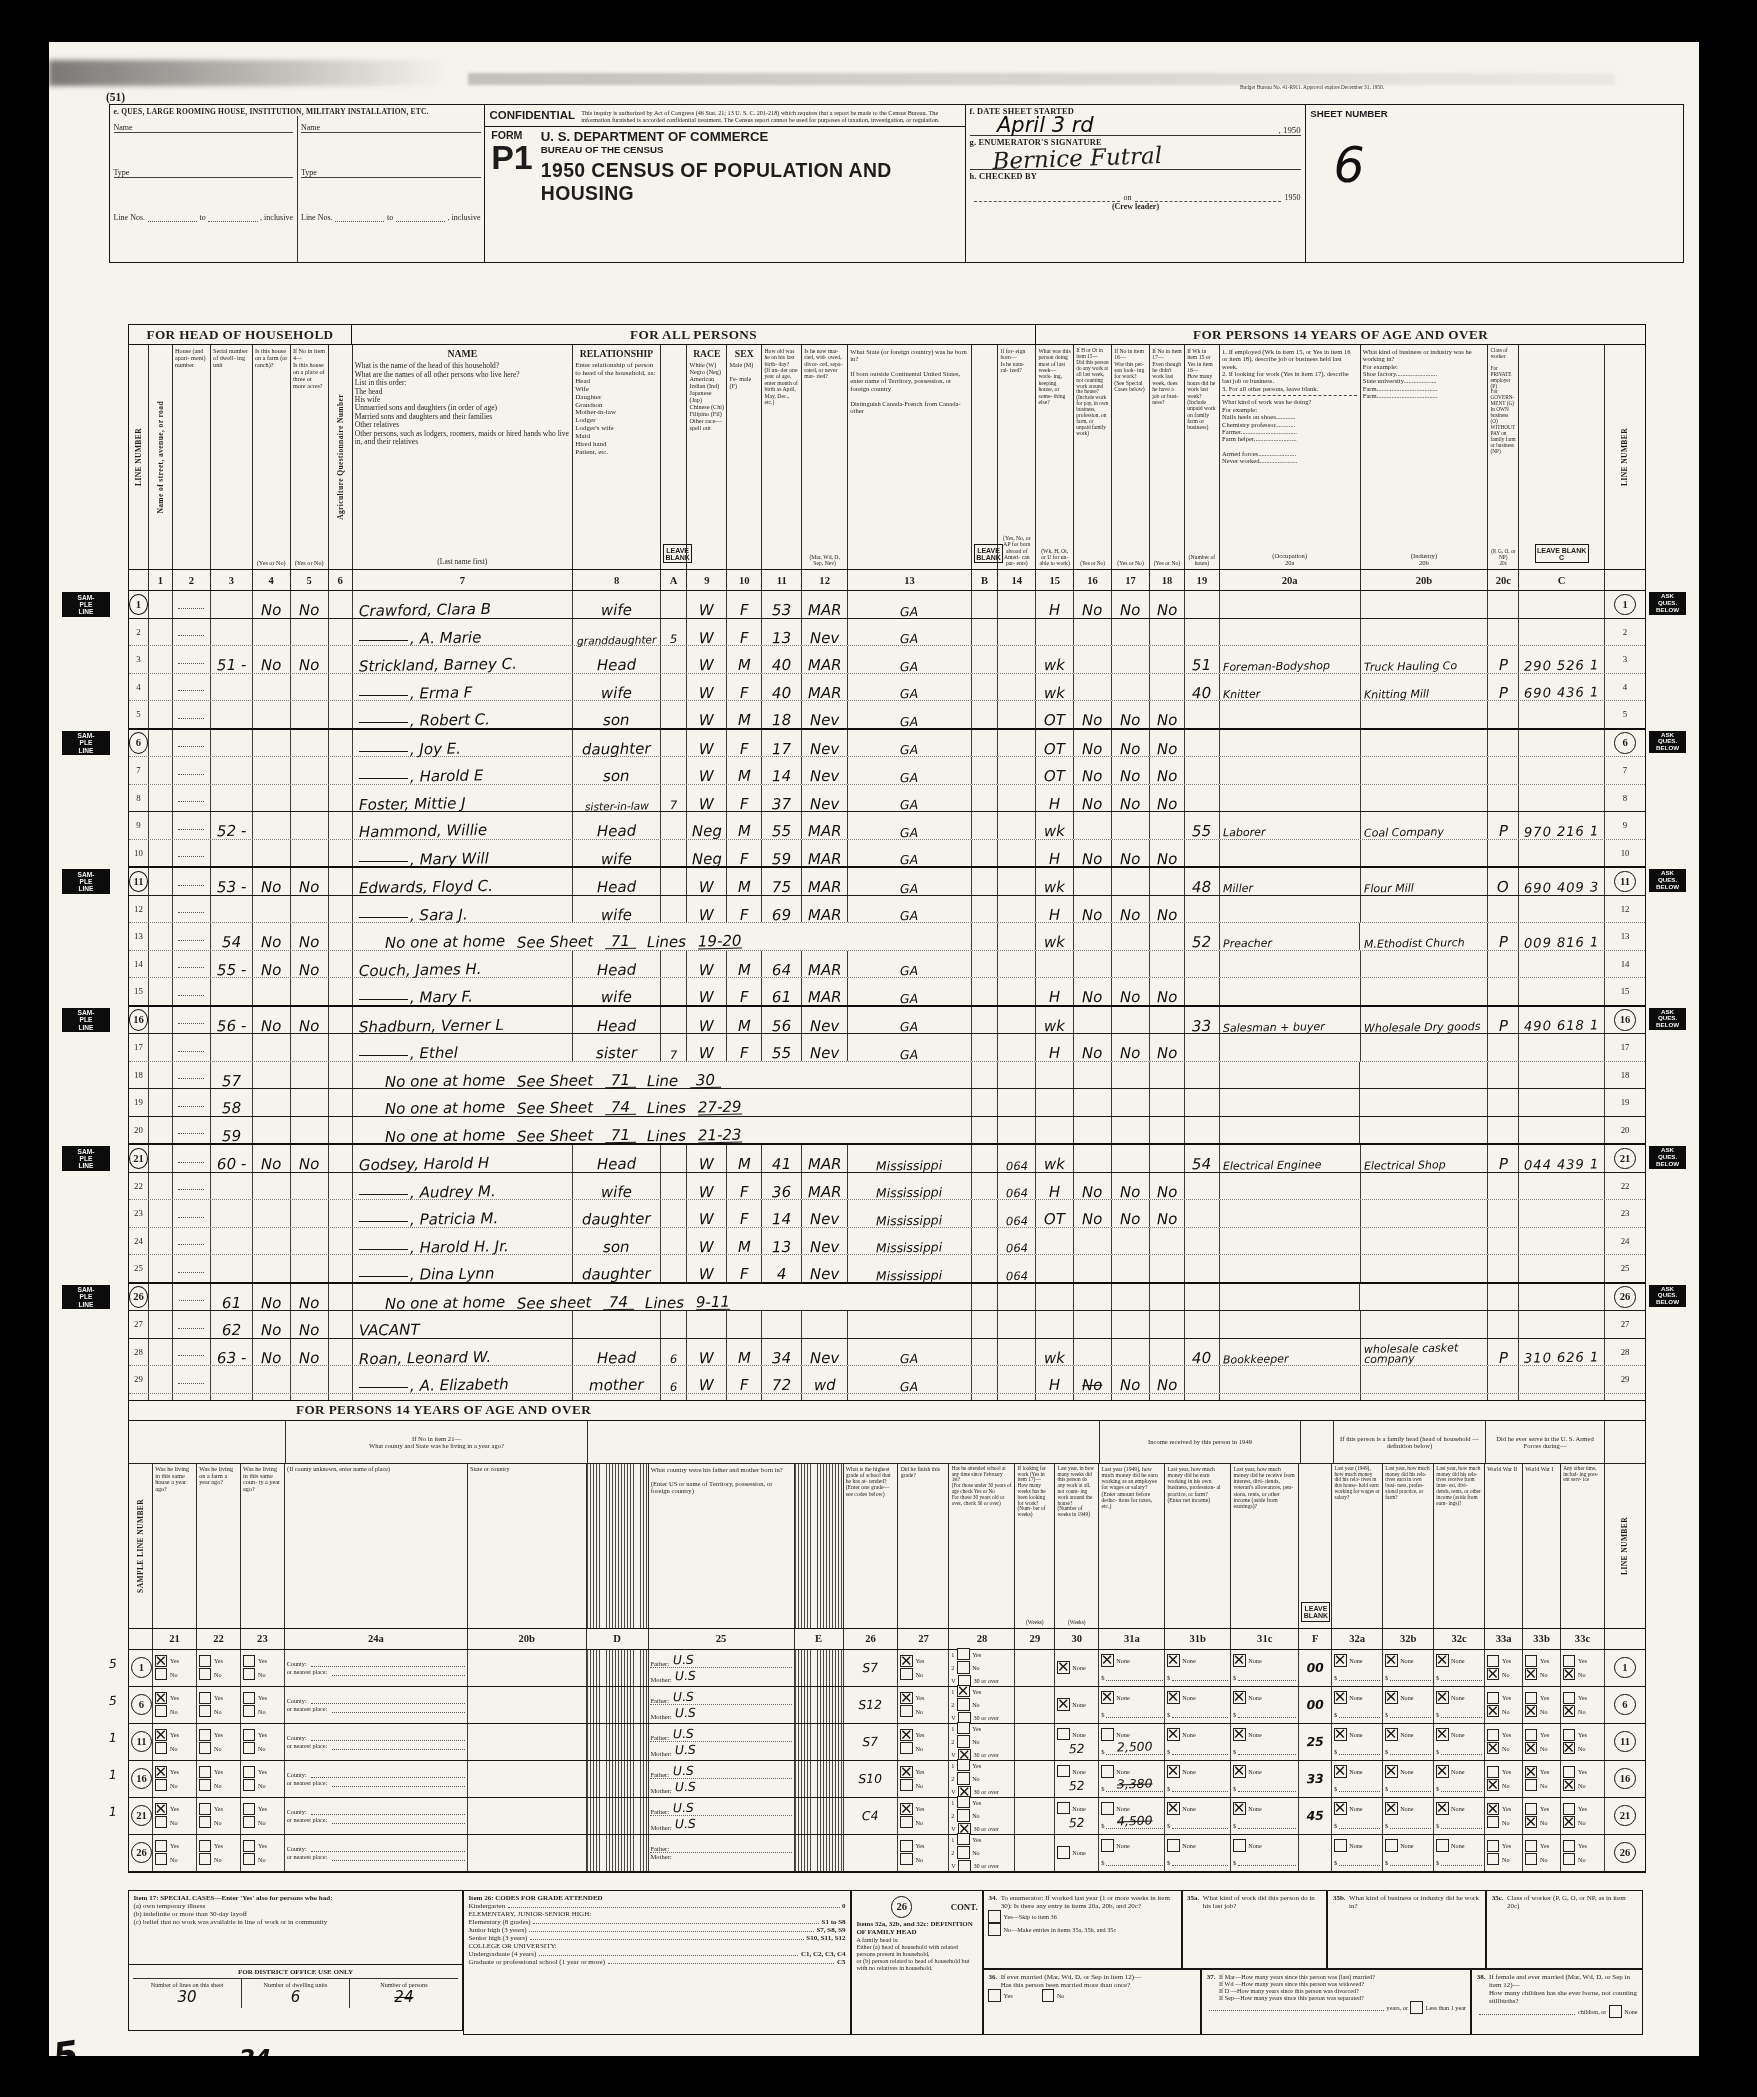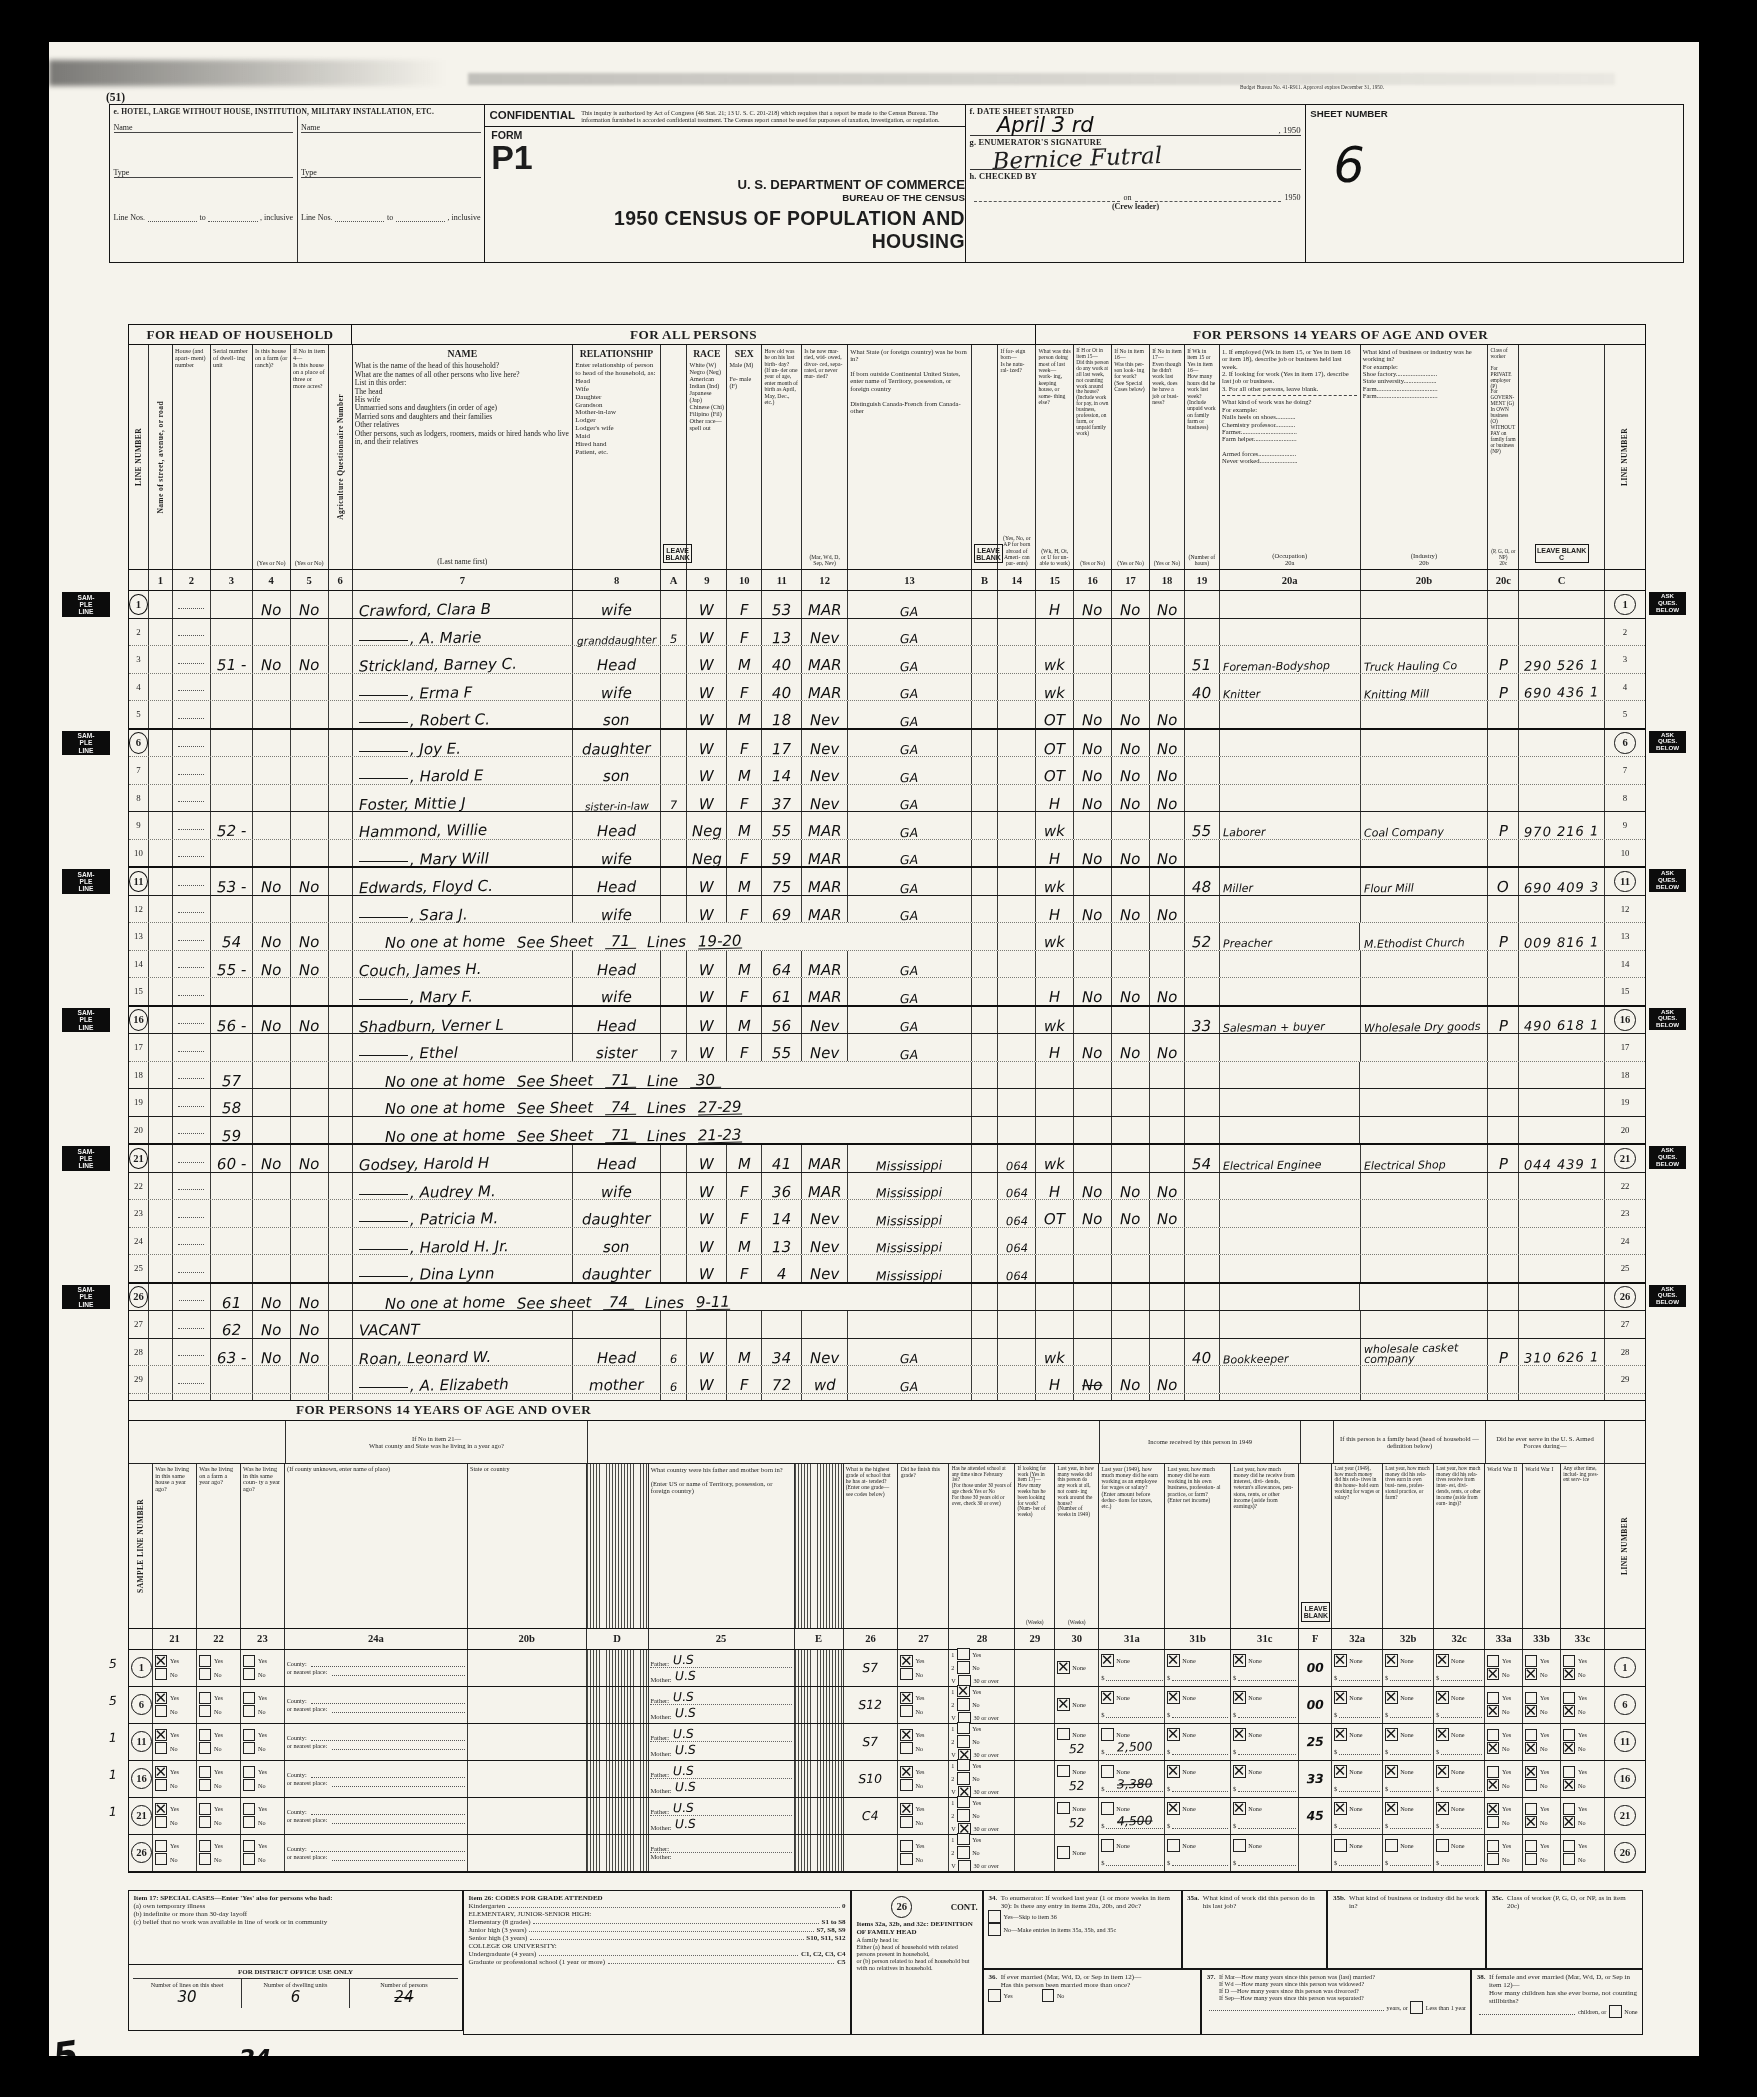--- a/index.html
+++ b/index.html
@@ -23,21 +23,21 @@
   .subcol{flex:1;border-right:0.9px solid #333;padding:0.9px 3.5px;}
   .subcol:last-child{border-right:none;}
   .slab{font:8px "Liberation Serif",serif;margin-top:6.2px;border-bottom:0.9px solid #444;}
   .conf{display:flex;padding:3.5px 4.4px 1.8px 4.4px;border-bottom:1.3px solid #161616;}
   .conf b{font:bold 11.5px "Liberation Sans",sans-serif;margin-right:6.2px;}
   .conf p{font:6.2px "Liberation Serif",serif;margin:0;line-height:1.25;}
   .formrow{display:flex;align-items:flex-start;}
   .fp1{padding:2.6px 8px 0 6.2px;}
   .fp1 .f1{font:bold 10.6px "Liberation Sans",sans-serif;}
   .fp1 .f2{font:bold 34px "Liberation Sans",sans-serif;line-height:.95;}
-  .cz{flex:1;text-align:right;margin-top:48px;}
+  .cz{flex:1;text-align:left;}
   .cz .d1{font:bold 13.2px "Liberation Sans",sans-serif;margin-top:1.8px;}
   .cz .d2{font:bold 9.7px "Liberation Sans",sans-serif;}
   .cz .d3{font:bold 19.4px "Liberation Sans",sans-serif;margin-top:4.4px;letter-spacing:0.4px;}
   .yr{font:8.8px "Liberation Serif",serif;text-align:right;padding-right:4.4px;margin-top:-12.4px;}
   .sigval{font:italic 23px "DejaVu Serif",serif;padding-left:26.5px;margin-top:-3.5px;transform:rotate(-2deg);}
   .crew{font:bold 8px "Liberation Serif",serif;text-align:center;}
   .onln{display:flex;font:8px "Liberation Serif",serif;align-items:flex-end;padding:0 4.4px;margin-top:11.5px;}
   .onln .u{flex:1;border-bottom:0.9px dashed #555;height:8.8px;margin:0 3.5px;}
   .shno{text-align:center;}
   .shno .l{font:bold 9.7px "Liberation Sans",sans-serif;line-height:1.1;padding-top:3.5px;}
@@ -137,21 +137,21 @@
 <div class="sheet">
   <div class="smudge"></div>
   <div class="smudge2"></div>
   <div class="corner">(51)</div>
   <div class="budget">Budget Bureau No. 41-R911.  Approval expires December 31, 1950.</div>
 
   <div class="hdr">
 
 
     <div class="hbox" style="width:375px">
-      <div class="flabel" style="font-size:7.5px">e. HOTEL, LARGE WITHOUT HOUSE, INSTITUTION, MILITARY INSTALLATION, ETC.</div>
+      <div class="flabel" style="font-size:7.5px">e. QUES, LARGE ROOMING HOUSE, INSTITUTION, MILITARY INSTALLATION, ETC.</div>
       <div class="subcols" style="height:146px">
         <div class="subcol">
           <div class="slab">Name</div>
           <div class="slab" style="margin-top:35px">Type</div>
           <div class="slab" style="margin-top:35px;border-bottom:none;display:flex;gap:2.6px">
             <span>Line Nos.</span>
               <span style="flex:1;border-bottom:0.9px dotted #555"></span>
             <span>to</span>
               <span style="flex:1;border-bottom:0.9px dotted #555"></span>
             <span>, inclusive</span>

